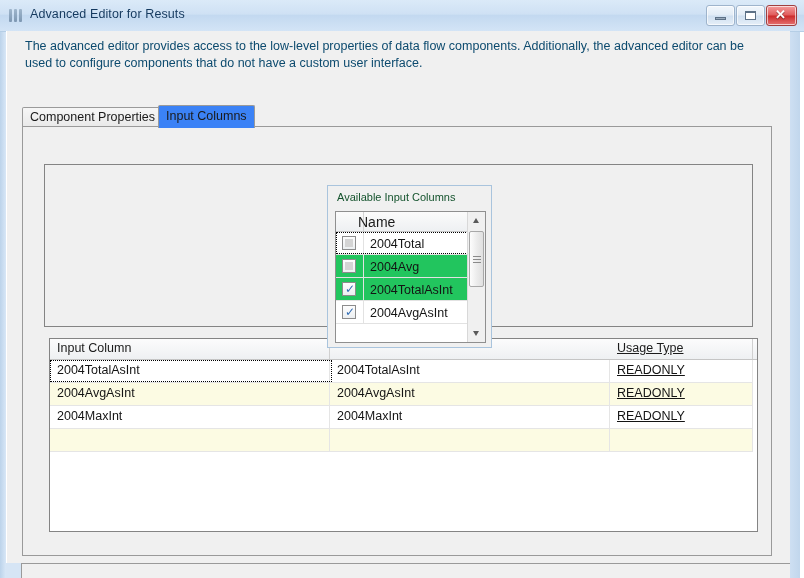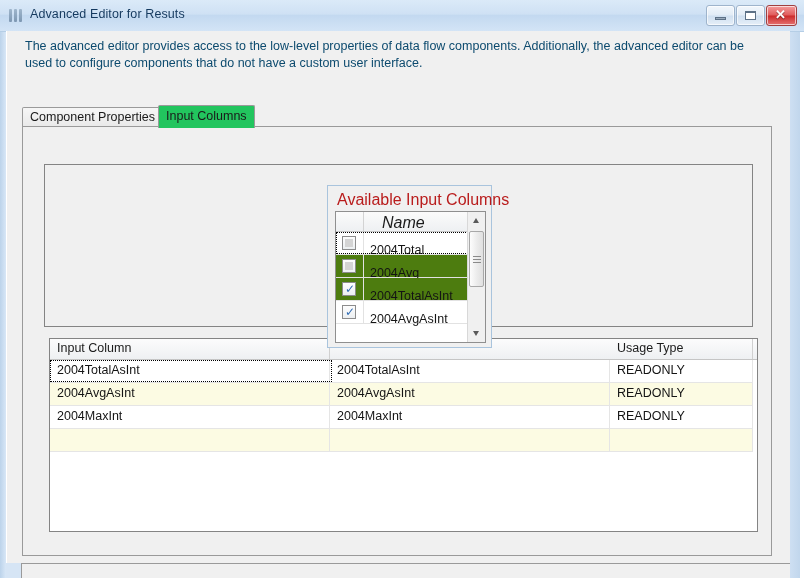--- a/index.html
+++ b/index.html
@@ -112,21 +112,21 @@
     border: 1px solid #9a9a9a;
     border-bottom: none;
     background: linear-gradient(to bottom,#f6f6f6,#e9e9e9);
     font-size: 12.5px; color: #1a1a1a;
     padding: 2px 7px 0 7px;
     border-radius: 2px 2px 0 0;
     white-space: nowrap;
   }
   .tab.active {
     top: 0px; height: 23px;
-    background: #22c55e;
+    background: #3b82f6;
     border-color: #9a9a9a;
     z-index: 5;
     padding-top: 3px;
   }
   #tab-component { left: 0px; }
   #tab-input     { left: 136px; }
   #tab-inout     { left: 233px; }
 
   
   #tab-page {
@@ -158,21 +158,21 @@
     position: absolute;
     left: 304px; top: 58px;
     width: 165px; height: 163px;
     box-sizing: border-box;
     border: 1px solid #a9c4dd;
     background: #f0f0f0;
     z-index: 9;
   }
   #avail-title {
     position: absolute; left: 9px; top: 5px;
-    font-size: 16px; color: #b91c1c;
+    font-size: 11px; color: #14532d;
     white-space: nowrap;
   }
   #avail-list {
     position: absolute;
     left: 7px; top: 25px;
     width: 151px; height: 132px;
     box-sizing: border-box;
     border: 1px solid #8f8f8f;
     background: #ffffff;
     overflow: hidden;
@@ -182,37 +182,36 @@
     width: 132px; height: 20px;
     box-sizing: border-box;
     background: linear-gradient(to bottom,#fbfbfb,#eef0f2);
     border-bottom: 1px solid #c5c5c5;
   }
   #avail-header .hcell-chk {
     position: absolute; left: 0; top: 0; width: 27px; height: 19px;
     border-right: 1px solid #d3d3d3;
   }
   #avail-header .hcell-name {
-    position: absolute; left: 40px; top: 0; height: 19px;
-    font-size: 16px; color: #1b1b1b;
+    position: absolute; left: 16px; top: 0; height: 19px;
+    font-size: 14px; color: #1b1b1b;
     padding: 2px 0 0 6px;
     white-space: nowrap;
-    font-style: italic;
   }
   #avail-rows {
     position: absolute; left: 0; top: 20px;
     width: 132px;
   }
   .avail-row {
     position: relative;
     height: 23px;
     border-bottom: 1px solid #e2e2e2;
     box-sizing: border-box;
   }
-  .avail-row.alt { background: #4d7c0f; }
+  .avail-row.alt { background: #22c55e; }
   .avail-row.focused::after {
     content:"";
     position:absolute; left:0; top:0; right:0; bottom:0;
     border: 1px dotted #000000;
     pointer-events:none;
   }
   .avail-row .chkcell {
     position: absolute; left: 0; top: 0;
     width: 27px; height: 22px;
     border-right: 1px solid #e2e2e2;
@@ -227,21 +226,21 @@
   .chkbox .inner {
     position:absolute; left:2px; top:2px; width:8px; height:8px;
     background:#d4d4d4;
   }
   .chkbox.checked .tick {
     position:absolute; left:2px; top:0px;
     font-size:12px; line-height:12px; color:#2f6bb4;
     font-family:"DejaVu Sans", sans-serif;
   }
   .avail-row .namecell {
-    position: absolute; left: 28px; top: 8px;
+    position: absolute; left: 28px; top: 2px;
     font-size: 12.5px; color: #141414;
     padding: 3px 0 0 6px;
     white-space: nowrap;
   }
 
   
   #avail-sb {
     position: absolute; right: 0; top: 0;
     width: 17px; height: 130px;
     background: #f0f0f0;
@@ -295,21 +294,21 @@
   .gh-cell {
     position: absolute; top: 0; height: 20px;
     font-size: 12.5px; color: #1b1b1b;
     padding: 2px 0 0 7px;
     box-sizing: border-box;
     border-right: 1px solid #d0d0d0;
     white-space: nowrap;
   }
   .gh-cell.c0 { left: 0;   width: 280px; }
   .gh-cell.c1 { left: 280px; width: 280px; }
-  .gh-cell.c2 { left: 560px; width: 143px; }
+  .gh-cell.c2 { left: 560px; width: 143px; text-decoration: underline; }
 
   #grid-rows {
     position: absolute; left: 0; top: 21px;
     width: 703px;
   }
   .grid-row {
     position: relative;
     height: 23px;
     box-sizing: border-box;
     border-bottom: 1px solid #e5e5e5;
@@ -325,21 +324,21 @@
   .gr-cell {
     position: absolute; top: 0; height: 22px;
     font-size: 12.5px; color: #141414;
     padding: 3px 0 0 7px;
     box-sizing: border-box;
     border-right: 1px solid #e5e5e5;
     white-space: nowrap;
   }
   .gr-cell.c0 { left: 0;   width: 280px; }
   .gr-cell.c1 { left: 280px; width: 280px; }
-  .gr-cell.c2 { left: 560px; width: 143px; }
+  .gr-cell.c2 { left: 560px; width: 143px; text-decoration: underline; }
 
   
   #footer-sep {
     position: absolute;
     left: 21px; top: 563px;
     width: 768px; height: 15px;
     border-top: 1px solid #9a9a9a;
     border-left: 1px solid #9a9a9a;
     background: #f0f0f0;
   }

